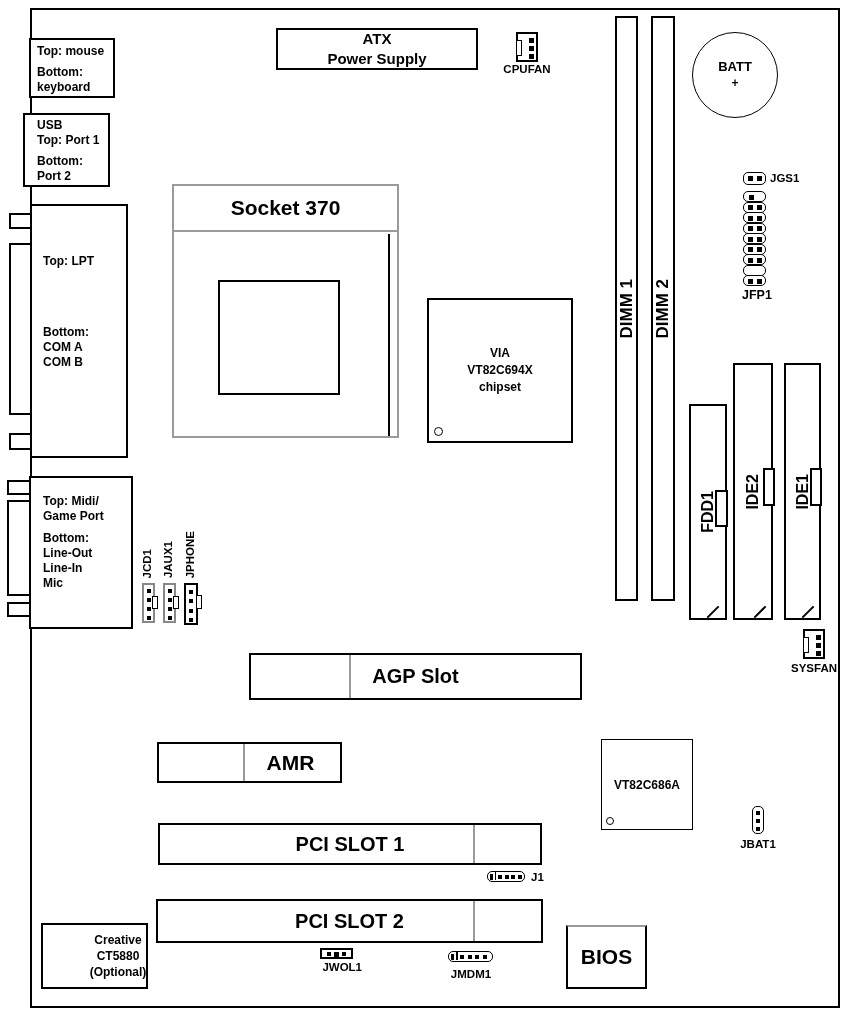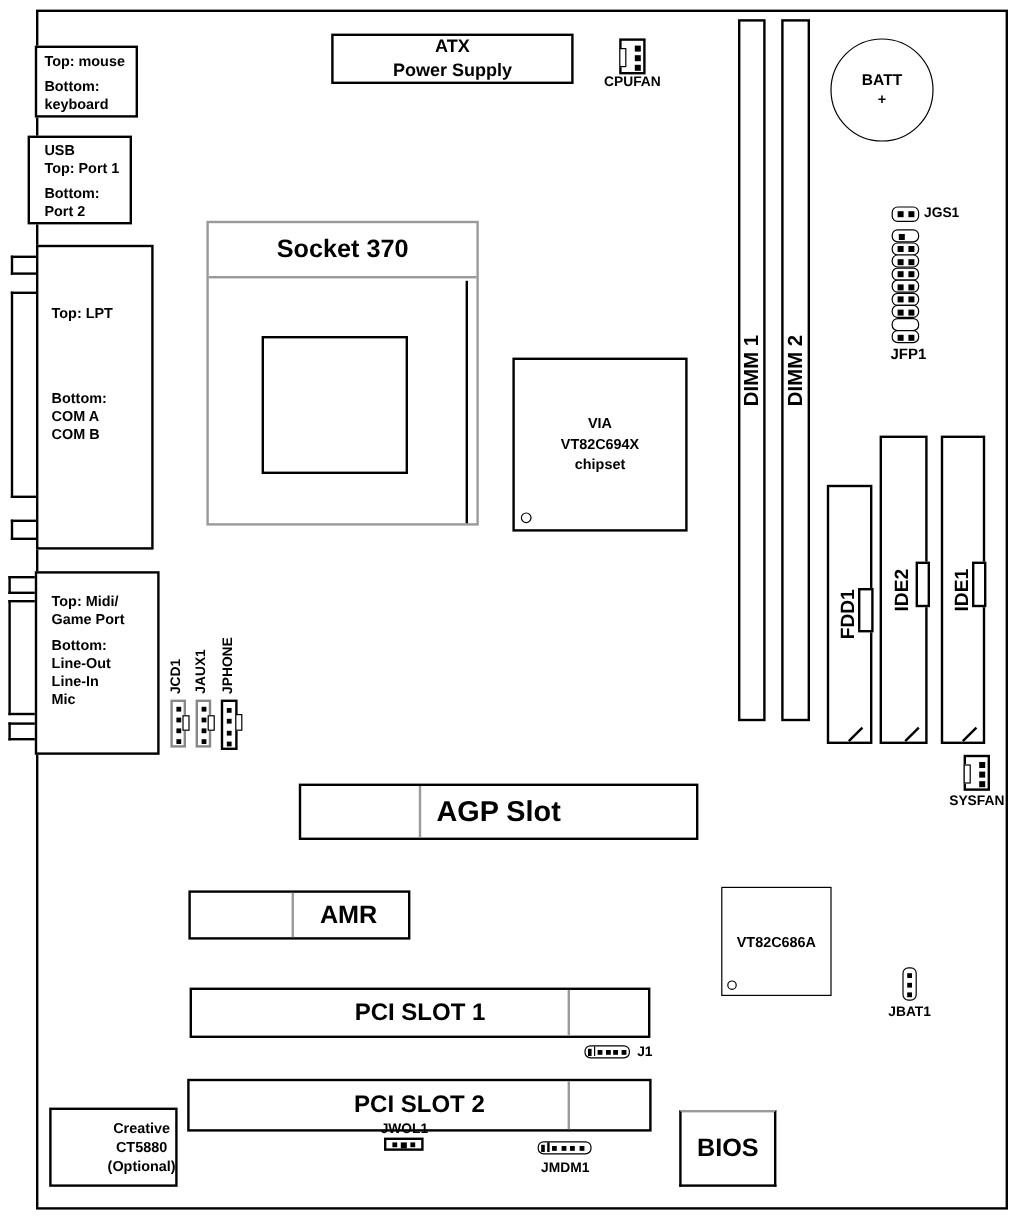--- a/index.html
+++ b/index.html
@@ -199,21 +199,21 @@
   <div class="a bx conn" style="left:184px;top:583px;width:14px;height:42px;">
     <i class="pin" style="left:3px;top:4.5px;width:4px;height:4px;"></i>
     <i class="pin" style="left:3px;top:14px;width:4px;height:4px;"></i>
     <i class="pin" style="left:3px;top:23.5px;width:4px;height:4px;"></i>
     <i class="pin" style="left:3px;top:33px;width:4px;height:4px;"></i>
   </div>
   <div class="a" style="left:196px;top:595px;width:6px;height:14px;border:1.5px solid #000;background:#fff;z-index:2;"></div>
 
   <div class="a bx flex" style="left:249px;top:653px;width:333px;height:47px;">
     <div class="a gline" style="left:98px;top:0;width:2px;height:43px;"></div>
-    <span style="font-size:24px;text-align:center;">AGP Slot</span>
+    <span style="font-size:20px;text-align:center;">AGP Slot</span>
   </div>
 
   <div class="a bx" style="left:157px;top:742px;width:185px;height:41px;">
     <div class="a gline" style="left:84px;top:0;width:2px;height:37px;"></div>
     <div class="a flex" style="left:86px;top:0;width:91px;height:37px;">
       <span style="font-size:21px;">AMR</span>
     </div>
   </div>
 
   <div class="a flex" style="left:601px;top:739px;width:92px;height:91px;border:1.5px solid #000;background:#fff;">
@@ -246,21 +246,21 @@
   <div class="a bx flex" style="left:156px;top:899px;width:387px;height:44px;">
     <div class="a gline" style="left:315px;top:0;width:2px;height:40px;"></div>
     <span style="font-size:20px;">PCI SLOT 2</span>
   </div>
 
   <div class="a bx conn" style="left:320px;top:948px;width:33px;height:11px;">
     <i class="pin" style="left:5px;top:1.5px;width:4px;height:4px;"></i>
     <i class="pin" style="left:12px;top:1.5px;width:5px;height:5px;"></i>
     <i class="pin" style="left:20px;top:1.5px;width:4px;height:4px;"></i>
   </div>
-  <div class="a lbl" style="left:312px;top:936px;width:50px;text-align:center;">JWOL1</div>
+  <div class="a lbl" style="left:312px;top:962px;width:50px;text-align:right;">JWOL1</div>
 
   <div class="a rr" style="left:448px;top:951px;width:45px;height:11px;">
     <i class="pin" style="left:1.5px;top:2px;width:3.5px;height:6px;"></i>
     <i class="a" style="left:7px;top:0;width:1.5px;height:8px;background:#000;"></i>
     <i class="pin" style="left:11px;top:2.5px;width:4px;height:4px;"></i>
     <i class="pin" style="left:18.5px;top:2.5px;width:4px;height:4px;"></i>
     <i class="pin" style="left:26px;top:2.5px;width:4px;height:4px;"></i>
     <i class="pin" style="left:33.5px;top:2.5px;width:4px;height:4px;"></i>
   </div>
   <div class="a lbl" style="left:444px;top:969px;width:54px;text-align:center;">JMDM1</div>

